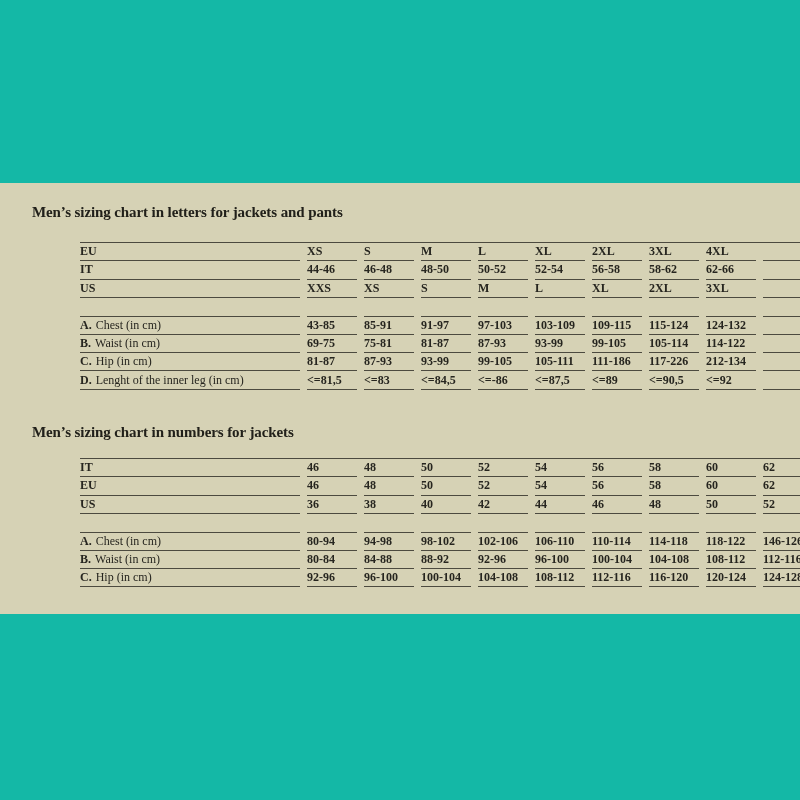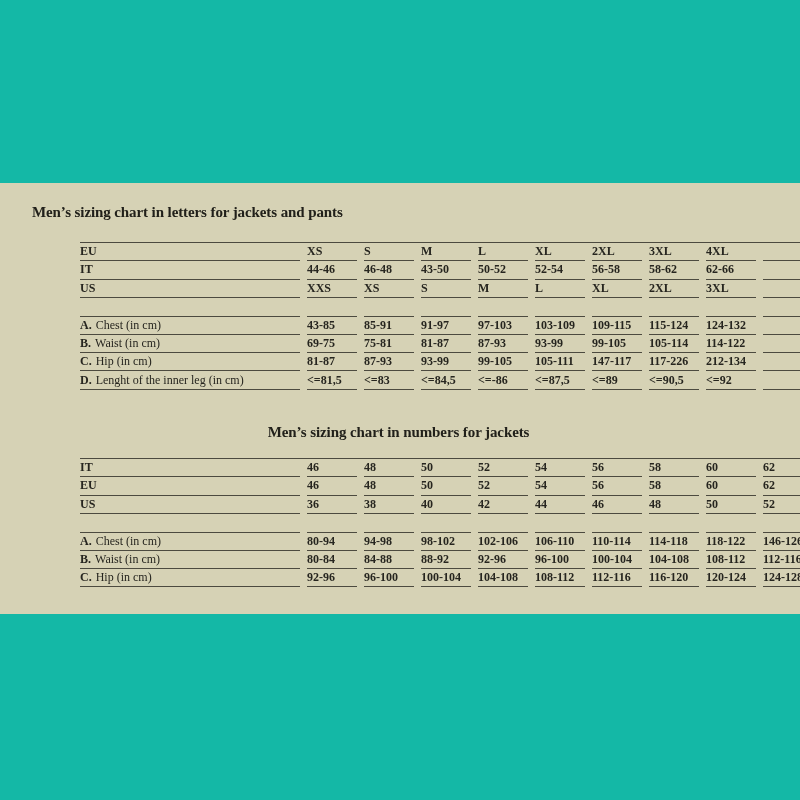--- a/index.html
+++ b/index.html
@@ -9,21 +9,21 @@
     background: #14b8a6; overflow: hidden;
     font-family: Liberation Serif, serif;
   }
   .sheet {
     position: absolute; left: 0; top: 183px;
     width: 800px; height: 431px;
     background: #d6d2b5;
   }
   .chart { position: absolute; left: 32px; width: 733px; }
   .chart-0 { top: 20px; }
-  .chart-1 { top: 240px; text-align: center; }
+  .chart-1 { top: 240px; }
   .title {
     font-size: 15px; font-weight: 700; color: #21201a;
     letter-spacing: -0.1px; line-height: 19px; white-space: nowrap;
   }
   .table { position: absolute; left: 0; width: 733px; margin-left: 48px; }
   .chart-0 .table { top: 39px; }
   .chart-1 .table { top: 35px; }
   .toprule { height: 0; border-top: 1.5px solid #4c4a3f; }
   .row { display: flex; height: 18.3px; align-items: center; }
   .cell {
@@ -59,21 +59,21 @@
               <div class="cell value-cell">XL</div>
               <div class="cell value-cell">2XL</div>
               <div class="cell value-cell">3XL</div>
               <div class="cell value-cell">4XL</div>
               <div class="cell value-cell"></div>
             </div>
             <div class="row">
               <div class="cell label-cell hdr-label">IT</div>
               <div class="cell value-cell">44-46</div>
               <div class="cell value-cell">46-48</div>
-              <div class="cell value-cell">43-50</div>
+              <div class="cell value-cell">48-50</div>
               <div class="cell value-cell">50-52</div>
               <div class="cell value-cell">52-54</div>
               <div class="cell value-cell">56-58</div>
               <div class="cell value-cell">58-62</div>
               <div class="cell value-cell">62-66</div>
               <div class="cell value-cell"></div>
             </div>
             <div class="row">
               <div class="cell label-cell hdr-label">US</div>
               <div class="cell value-cell">XXS</div>
@@ -122,21 +122,21 @@
             <div class="row">
               <div class="cell label-cell body-label">
                 <b>C.</b>
                 <span>Hip (in cm)</span>
               </div>
               <div class="cell value-cell">81-87</div>
               <div class="cell value-cell">87-93</div>
               <div class="cell value-cell">93-99</div>
               <div class="cell value-cell">99-105</div>
               <div class="cell value-cell">105-111</div>
-              <div class="cell value-cell">147-117</div>
+              <div class="cell value-cell">111-186</div>
               <div class="cell value-cell">117-226</div>
               <div class="cell value-cell">212-134</div>
               <div class="cell value-cell"></div>
             </div>
             <div class="row">
               <div class="cell label-cell body-label">
                 <b>D.</b>
                 <span>Lenght of the inner leg (in cm)</span>
               </div>
               <div class="cell value-cell">&lt;=81,5</div>

